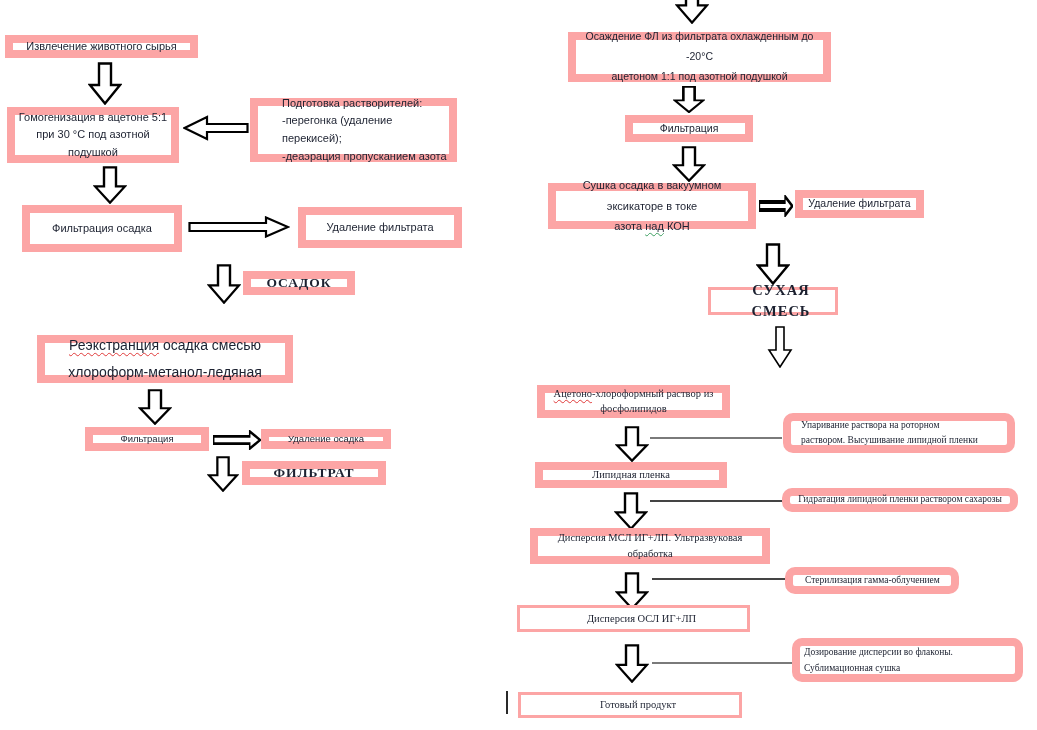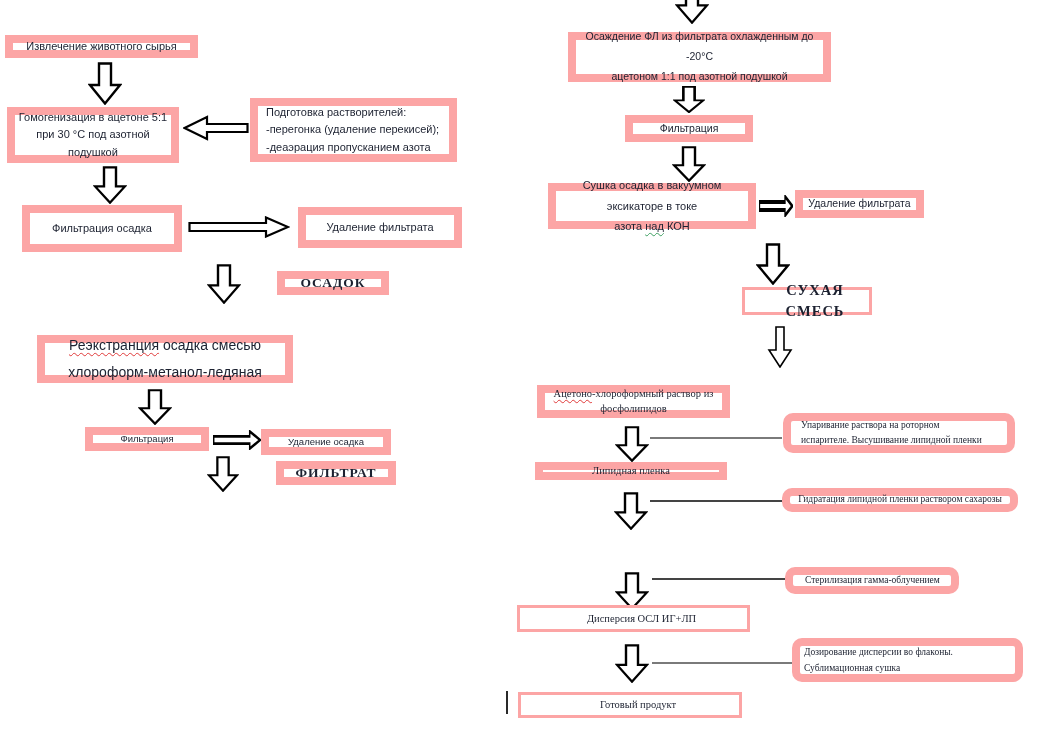--- a/index.html
+++ b/index.html
@@ -7,21 +7,21 @@
     position:relative; width:1037px; height:730px; background:#ffffff;
     overflow:hidden; font-family:"Liberation Sans", sans-serif; color:#1c2130;
   }
   .node {
     position:absolute; border:8px solid #fca5a5; background:#fff;
     box-sizing:border-box; display:flex; flex-direction:column;
     align-items:center; justify-content:center; text-align:center;
     line-height:1.45;
   }
   .serif { font-family:"Liberation Serif", serif; }
-  .big-label { font-weight:bold; letter-spacing:1px; font-family:"Liberation Serif", serif;margin-left:34px; }
+  .big-label { font-weight:bold; letter-spacing:1px; font-family:"Liberation Serif", serif; }
   .thick { border-width:3px;padding-left:16px; }
   .round { border-radius:10px; }
   .left-align { align-items:flex-start; text-align:left; }
   .sp-red {
     text-decoration:underline; text-decoration-style:wavy;
     text-decoration-color:#e03a3a; text-decoration-thickness:1px; text-underline-offset:2px;
   }
   .sp-green {
     text-decoration:underline; text-decoration-style:wavy;
     text-decoration-color:#3a9e5f; text-decoration-thickness:1px; text-underline-offset:2px;margin-top:8px;
@@ -46,21 +46,21 @@
   <div class="node" style="left:7px;top:107px;width:172px;height:56px;font-size:11px;line-height:1.55">
     <div>Гомогенизация в ацетоне 5:1</div>
     <div>при 30 °С под азотной</div>
     <div>подушкой</div>
   </div>
 
   <svg class="arr" style="left:183px;top:115px" width="66" height="26" viewBox="0 0 66 26" preserveAspectRatio="none">
     <polygon points="64.5,9 24,9 24,2 1.5,13 24,24 24,17 64.5,17" fill="#fff" stroke="#000" stroke-width="2.2"></polygon>
   </svg>
 
-  <div class="node left-align" style="left:250px;top:98px;width:207px;height:64px;font-size:11px;line-height:1.6;padding-left:8px">
+  <div class="node left-align" style="left:250px;top:98px;width:207px;height:64px;font-size:11px;line-height:1.6;padding-left:24px">
     <div>Подготовка растворителей:</div>
     <div>-перегонка (удаление перекисей);</div>
     <div>-деаэрация пропусканием азота</div>
   </div>
 
   <svg class="arr" style="left:93px;top:166px" width="34" height="38" viewBox="0 0 34 43" preserveAspectRatio="none">
     <polygon points="11,1.5 23,1.5 23,23 32,23 17,41.5 2,23 11,23" fill="#fff" stroke="#000" stroke-width="2.4"></polygon>
   </svg>
 
   <div class="node" style="left:22px;top:205px;width:160px;height:47px;font-size:11px">
@@ -92,29 +92,29 @@
   </svg>
 
   <div class="node" style="left:85px;top:427px;width:124px;height:24px;font-size:9.5px">
     <div>Фильтрация</div>
   </div>
 
   <svg class="arr" style="left:213px;top:430px" width="48" height="20" viewBox="0 0 102 22" preserveAspectRatio="none">
     <polygon points="1.5,7 78,7 78,1.5 100,11 78,20.5 78,15 1.5,15" fill="#fff" stroke="#000" stroke-width="3.2"></polygon>
   </svg>
 
-  <div class="node" style="left:261px;top:429px;width:130px;height:26px;font-size:9.5px">
+  <div class="node" style="left:261px;top:429px;width:130px;height:20px;font-size:9.5px">
     <div>Удаление осадка</div>
   </div>
 
   <svg class="arr" style="left:207px;top:456px" width="32" height="36" viewBox="0 0 34 43" preserveAspectRatio="none">
     <polygon points="11,1.5 23,1.5 23,23 32,23 17,41.5 2,23 11,23" fill="#fff" stroke="#000" stroke-width="2.4"></polygon>
   </svg>
 
-  <div class="node big-label" style="left:242px;top:461px;width:120px;height:24px;font-size:13.5px">
+  <div class="node big-label" style="left:242px;top:461px;width:144px;height:24px;font-size:13.5px">
     <div>ФИЛЬТРАТ</div>
   </div>
 
   <svg class="arr" style="left:675px;top:-16px" width="34" height="40" viewBox="0 0 34 43" preserveAspectRatio="none">
     <polygon points="11,1.5 23,1.5 23,23 32,23 17,41.5 2,23 11,23" fill="#fff" stroke="#000" stroke-width="2.4"></polygon>
   </svg>
 
   <div class="node" style="left:568px;top:32px;width:263px;height:50px;font-size:10.5px;line-height:1.9">
     <div>Осаждение ФЛ из фильтрата охлажденным до -20°С</div>
     <div>ацетоном 1:1 под азотной подушкой</div>
@@ -163,37 +163,41 @@
   </div>
 
   <svg class="arr" style="left:615px;top:426px" width="34" height="36" viewBox="0 0 34 43" preserveAspectRatio="none">
     <polygon points="11,1.5 23,1.5 23,23 32,23 17,41.5 2,23 11,23" fill="#fff" stroke="#000" stroke-width="2.4"></polygon>
   </svg>
 
   <div class="connector" style="left:650px;top:437px;width:132px"></div>
 
   <div class="node serif round left-align" style="left:783px;top:413px;width:232px;height:40px;font-size:9.5px;line-height:1.6;padding-left:10px">
     <div>Упаривание раствора на роторном</div>
-    <div>испарителе. Высушивание липидной пленки</div>
-  </div>
-
-  <div class="node serif" style="left:535px;top:462px;width:192px;height:18px;font-size:10.5px">
+    <div>раствором. Высушивание липидной пленки</div>
+  </div>
+
+  <div class="node serif" style="left:535px;top:462px;width:192px;height:26px;font-size:10.5px">
     <div>Липидная пленка</div>
   </div>
 
   <svg class="arr" style="left:614px;top:492px" width="34" height="38" viewBox="0 0 34 43" preserveAspectRatio="none">
     <polygon points="11,1.5 23,1.5 23,23 32,23 17,41.5 2,23 11,23" fill="#fff" stroke="#000" stroke-width="2.4"></polygon>
   </svg>
 
   <div class="connector" style="left:650px;top:500px;width:132px;background:#444"></div>
 
   <div class="node serif round" style="left:782px;top:488px;width:236px;height:24px;font-size:9.5px">
     <div>Гидратация липидной пленки раствором сахарозы</div>
   </div>
 
+  <div class="node serif" style="left:530px;top:528px;width:240px;height:36px;font-size:10.5px;line-height:1.5">
+    <div>Дисперсия МСЛ ИГ+ЛП. Ультразвуковая</div>
+    <div>обработка</div>
+  </div>
 
   <svg class="arr" style="left:615px;top:572px" width="34" height="38" viewBox="0 0 34 43" preserveAspectRatio="none">
     <polygon points="11,1.5 23,1.5 23,23 32,23 17,41.5 2,23 11,23" fill="#fff" stroke="#000" stroke-width="2.4"></polygon>
   </svg>
 
   <div class="connector" style="left:652px;top:578px;width:133px;background:#444"></div>
 
   <div class="node serif thick" style="left:517px;top:605px;width:233px;height:27px;font-size:10.5px">
     <div>Дисперсия ОСЛ ИГ+ЛП</div>
   </div>

